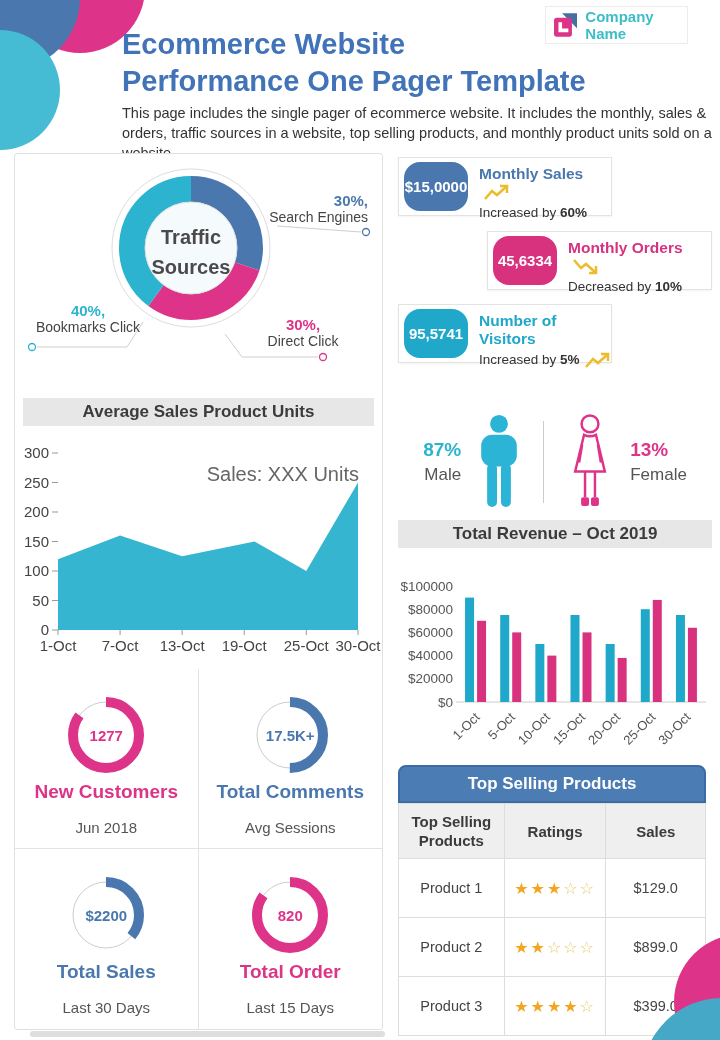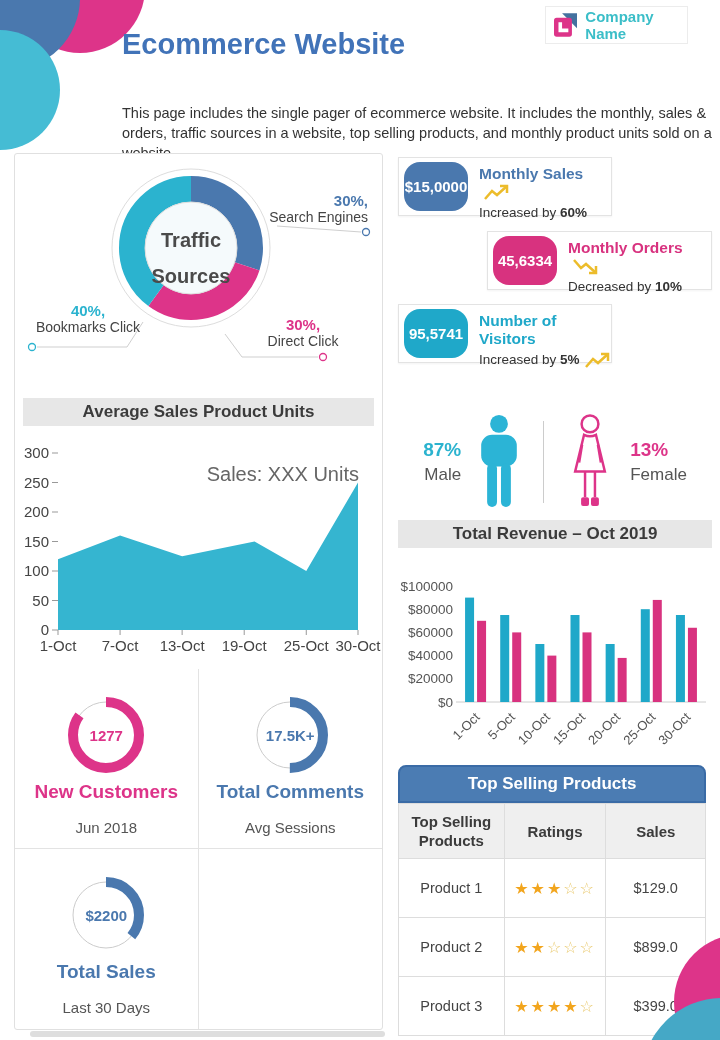--- a/index.html
+++ b/index.html
@@ -14,21 +14,21 @@
   .logo-box{position:absolute;left:545px;top:6px;width:143px;height:38px;border:1px solid #ececec;
             display:flex;align-items:center;gap:8px;padding-left:8px;box-sizing:border-box;background:#fff;}
   .company{font-size:15px;font-weight:bold;color:#3bbec8;}
   .dots{position:absolute;left:0;top:47px;width:712px;text-align:right;}
   
   .left-card{position:absolute;left:14px;top:153px;width:369px;height:877px;background:#fff;
              border:1px solid #e0e0e0;border-radius:3px;box-sizing:border-box;}
   .shadow-strip{position:absolute;left:30px;top:1031px;width:355px;height:6px;background:#dedede;border-radius:3px;}
   .donut-wrap{position:absolute;left:0;top:0;width:367px;height:245px;}
   .donut-center{position:absolute;left:131px;top:68px;width:90px;text-align:center;
-                font-size:20px;font-weight:bold;color:#4a4a4a;line-height:36px;}
+                font-size:20px;font-weight:bold;color:#4a4a4a;line-height:30px;}
   .t-label{position:absolute;font-size:14px;line-height:17px;color:#444;}
   .t-label .pct{font-weight:bold;font-size:15px;}
   .banner{background:#e7e7e7;text-align:center;font-weight:bold;font-size:17px;color:#3b3b3b;
           line-height:28px;height:28px;}
   .aspu-banner{position:absolute;left:8px;top:244px;width:351px;}
   svg text{font-family:"Liberation Sans",sans-serif;}
   
   .stats-grid{position:absolute;left:0;top:515px;width:367px;height:360px;display:grid;
               grid-template-columns:1fr 1fr;grid-template-rows:1fr 1fr;}
   .stat-cell{position:relative;text-align:center;padding-top:28px;box-sizing:border-box;}
@@ -85,20 +85,21 @@
       <polygon points="9,0 26,0 26,17" fill="#44719f"></polygon>
       <rect x="0" y="5" width="20" height="21" rx="3" fill="#dd3489"></rect>
       <path d="M5 10 v11 h11 v-4 h-7 v-7 z" fill="#fff"></path>
     </svg>
     <span class="company">Company Name</span>
     <div class="dots"></div>
   </div>
 
   <div class="title">
     <div>Ecommerce Website</div>
+    <div>Performance One Pager Template</div>
   </div>
   <div class="desc">This page includes the single pager of ecommerce website. It includes the monthly, sales &amp; orders, traffic sources in a website, top selling products, and  monthly product  units sold on a website.</div>
 
   <div class="left-card">
 
     <div class="donut-wrap">
       <svg id="donutSvg" class="abs" style="left:94px;top:12px;" width="164" height="164">
           <circle cx="82" cy="82" r="79" fill="none" stroke="#ddd" stroke-width="1"></circle>
           <circle cx="82" cy="82" r="59" fill="none" stroke="#4a78ae" stroke-width="26" stroke-dasharray="111.21237993707867 370.7079331235956" stroke-dashoffset="0" transform="rotate(-90 82 82)"></circle>
           <circle cx="82" cy="82" r="59" fill="none" stroke="#dd3489" stroke-width="26" stroke-dasharray="111.21237993707867 370.7079331235956" stroke-dashoffset="-111.21237993707867" transform="rotate(-90 82 82)"></circle>
@@ -181,20 +182,29 @@
       </div>
       <div class="stat-cell br">
         <div class="ring-wrap"><svg id="ring2" width="76" height="76">
               <circle cx="38" cy="38" r="33" fill="none" stroke="#ccc" stroke-width="1"></circle>
               <circle cx="38" cy="38" r="33" fill="none" stroke="#4a78ae" stroke-width="10" stroke-dasharray="74.64424144929349 207.34511513692635" transform="rotate(-90 38 38)"></circle>
             </svg>
           <div class="ring-val" id="statval2" style="color: rgb(74, 120, 174);">$2200</div></div>
         <div class="stat-label" id="statlab2" style="color: rgb(74, 120, 174);">Total Sales</div>
         <div class="stat-sub">Last 30 Days</div>
       </div>
+      <div class="stat-cell">
+        <div class="ring-wrap"><svg id="ring3" width="76" height="76">
+              <circle cx="38" cy="38" r="33" fill="none" stroke="#ccc" stroke-width="1"></circle>
+              <circle cx="38" cy="38" r="33" fill="none" stroke="#dd3489" stroke-width="10" stroke-dasharray="176.24334786638738 207.34511513692635" transform="rotate(-90 38 38)"></circle>
+            </svg>
+          <div class="ring-val" id="statval3" style="color: rgb(221, 52, 137);">820</div></div>
+        <div class="stat-label" id="statlab3" style="color: rgb(221, 52, 137);">Total Order</div>
+        <div class="stat-sub">Last 15 Days</div>
+      </div>
     </div>
   </div>
   <div class="shadow-strip"></div>
 
   <div class="kpi-card" style="left:398px;top:157px;width:214px;">
     <div class="kpi-tile" style="background: rgb(74, 120, 174);">$15,0000</div>
     <div class="kpi-body">
       <div class="kpi-title" style="color: rgb(74, 120, 174);"><span>Monthly Sales</span><svg class="trend" width="26" height="17" viewBox="0 0 26 17">
             <polyline points="1,15 8,7 13,11 23,2" fill="none" stroke="#ecbc2b" stroke-width="2.5"></polyline>
             <path d="M16 2 H23 V9" fill="none" stroke="#ecbc2b" stroke-width="2.5"></path>

